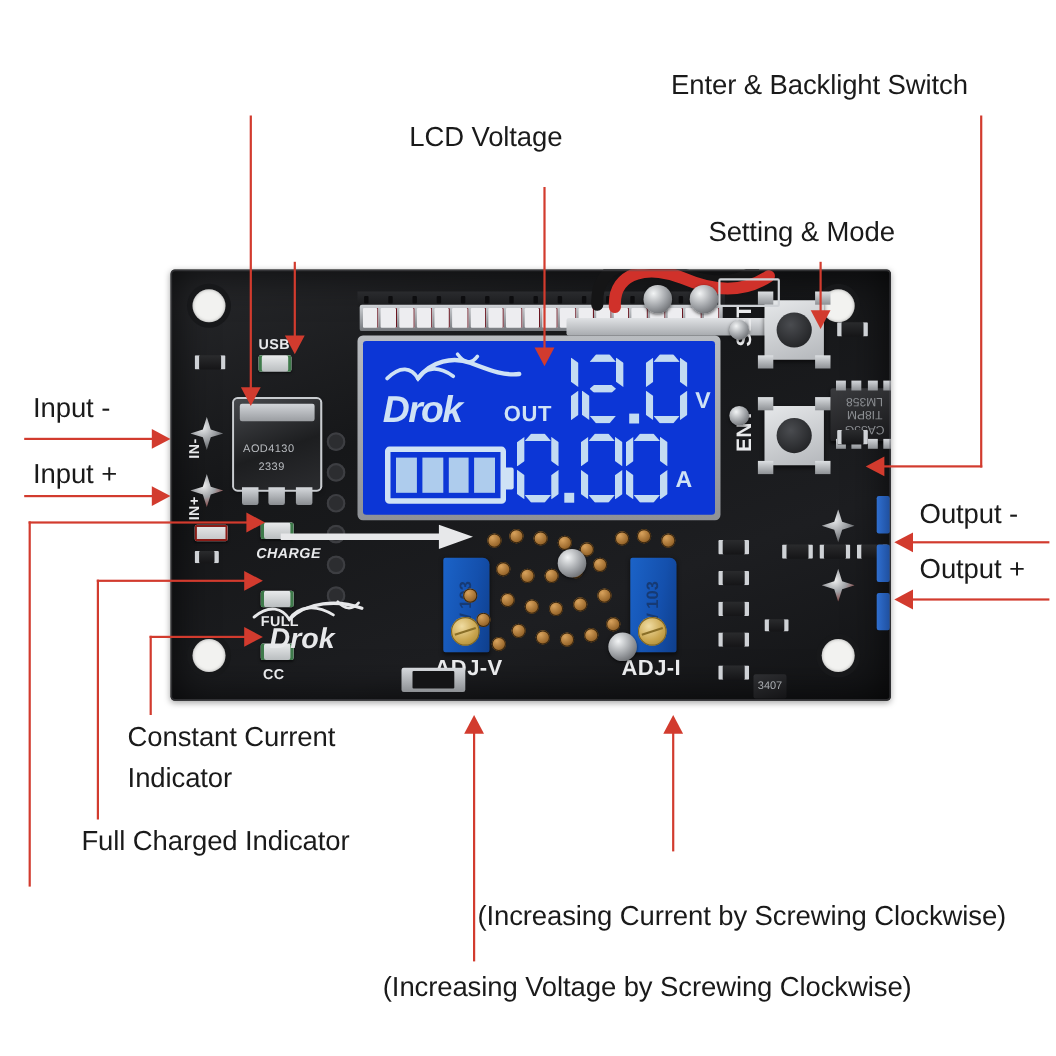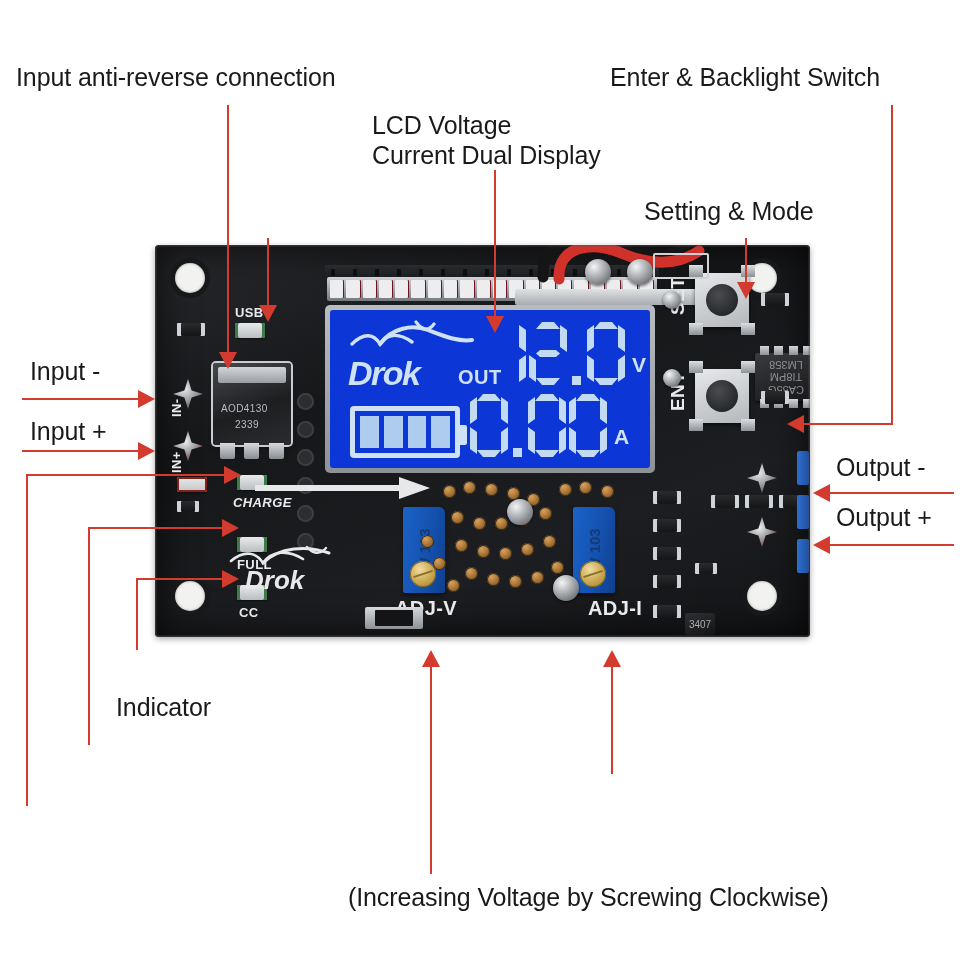--- a/index.html
+++ b/index.html
@@ -380,21 +380,21 @@
     <div class="pot" style="left:248px; top:262px;">
       <div class="code"><span>W</span>&nbsp;<span>103</span></div>
       <div class="wiper"></div>
     </div>
     <div class="silk" style="left:240px; top:352px; font-size:20px;">ADJ-V</div>
 
     <div class="pot" style="left:418px; top:262px;">
       <div class="code"><span>W</span>&nbsp;<span>103</span></div>
       <div class="wiper"></div>
     </div>
-    <div class="silk" style="left:433px; top:352px; font-size:20px;">ADJ-I</div>
+    <div class="silk" style="left:410px; top:352px; font-size:20px;">ADJ-I</div>
 
     <div class="via" style="left:288px;top:240px"></div>
       <div class="via" style="left:308px;top:236px"></div>
     <div class="via" style="left:330px;top:238px"></div>
       <div class="via" style="left:352px;top:242px"></div>
     <div class="via" style="left:372px;top:248px"></div>
       <div class="via" style="left:296px;top:266px"></div>
     <div class="via" style="left:318px;top:272px"></div>
       <div class="via" style="left:340px;top:272px"></div>
     <div class="via" style="left:362px;top:268px"></div>
@@ -485,29 +485,27 @@
     <div class="outblk" style="left:642px; top:250px"></div>
     <div class="outblk" style="left:642px; top:294px"></div>
 
     <div style="position:absolute;left:210px;top:362px;width:58px;height:22px;
                 background:linear-gradient(180deg,#d6d9dd,#8d9094);border-radius:2px;">
       <div style="position:absolute;left:10px;top:3px;width:38px;height:16px;background:#141416;border-radius:1px;"></div>
     </div>
 
   </div>
 
-  <div class="anno" style="left:16px; top:62px;">Input anti-reverse connection</div>
   <div class="lead v" style="left:227px; top:105px; height:250px;"></div>
   <div class="arrowhead ah-down" style="left:219px; top:352px;"></div>
 
   <div class="lead v" style="left:267px; top:238px; height:72px;"></div>
   <div class="arrowhead ah-down" style="left:259px; top:305px;"></div>
 
   <div class="anno" style="left:372px; top:110px;">LCD Voltage</div>
-  <div class="anno" style="left:372px; top:140px;">Current Dual Display</div>
   <div class="lead v" style="left:494px; top:170px; height:150px;"></div>
   <div class="arrowhead ah-down" style="left:486px; top:316px;"></div>
 
   <div class="anno" style="left:610px; top:62px;">Enter &amp; Backlight Switch</div>
   <div class="lead v" style="left:891px; top:105px; height:320px;"></div>
   <div class="lead h" style="left:802px; top:423px; width:91px;"></div>
   <div class="arrowhead ah-left" style="left:787px; top:415px;"></div>
 
   <div class="anno" style="left:644px; top:196px;">Setting &amp; Mode</div>
   <div class="lead v" style="left:745px; top:238px; height:48px;"></div>
@@ -526,29 +524,32 @@
   <div class="arrowhead ah-left" style="left:813px; top:484px;"></div>
 
   <div class="anno" style="left:836px; top:502px;">Output +</div>
   <div class="lead h" style="left:828px; top:544px; width:126px;"></div>
   <div class="arrowhead ah-left" style="left:813px; top:536px;"></div>
 
   <div class="lead v" style="left:26px; top:474px; height:332px;"></div>
   <div class="lead h" style="left:26px; top:474px; width:200px;"></div>
   <div class="arrowhead ah-right" style="left:224px; top:466px;"></div>
 
+  <div class="anno" style="left:74px; top:750px;">Full Charged Indicator</div>
   <div class="lead v" style="left:88px; top:527px; height:218px;"></div>
   <div class="lead h" style="left:88px; top:527px; width:136px;"></div>
   <div class="arrowhead ah-right" style="left:222px; top:519px;"></div>
 
+  <div class="anno" style="left:116px; top:655px;">Constant Current</div>
   <div class="anno" style="left:116px; top:692px;">Indicator</div>
   <div class="lead v" style="left:136px; top:578px; height:72px;"></div>
   <div class="lead h" style="left:136px; top:578px; width:88px;"></div>
   <div class="arrowhead ah-right" style="left:222px; top:570px;"></div>
 
   <div class="anno" style="left:348px; top:882px;">(Increasing Voltage by Screwing Clockwise)</div>
   <div class="lead v" style="left:430px; top:666px; height:208px;"></div>
   <div class="arrowhead ah-up" style="left:422px; top:650px;"></div>
 
+  <div class="anno" style="left:434px; top:818px;">(Increasing Current by Screwing Clockwise)</div>
   <div class="lead v" style="left:611px; top:666px; height:108px;"></div>
   <div class="arrowhead ah-up" style="left:603px; top:650px;"></div>
 
 </div>
 
 </body></html>

